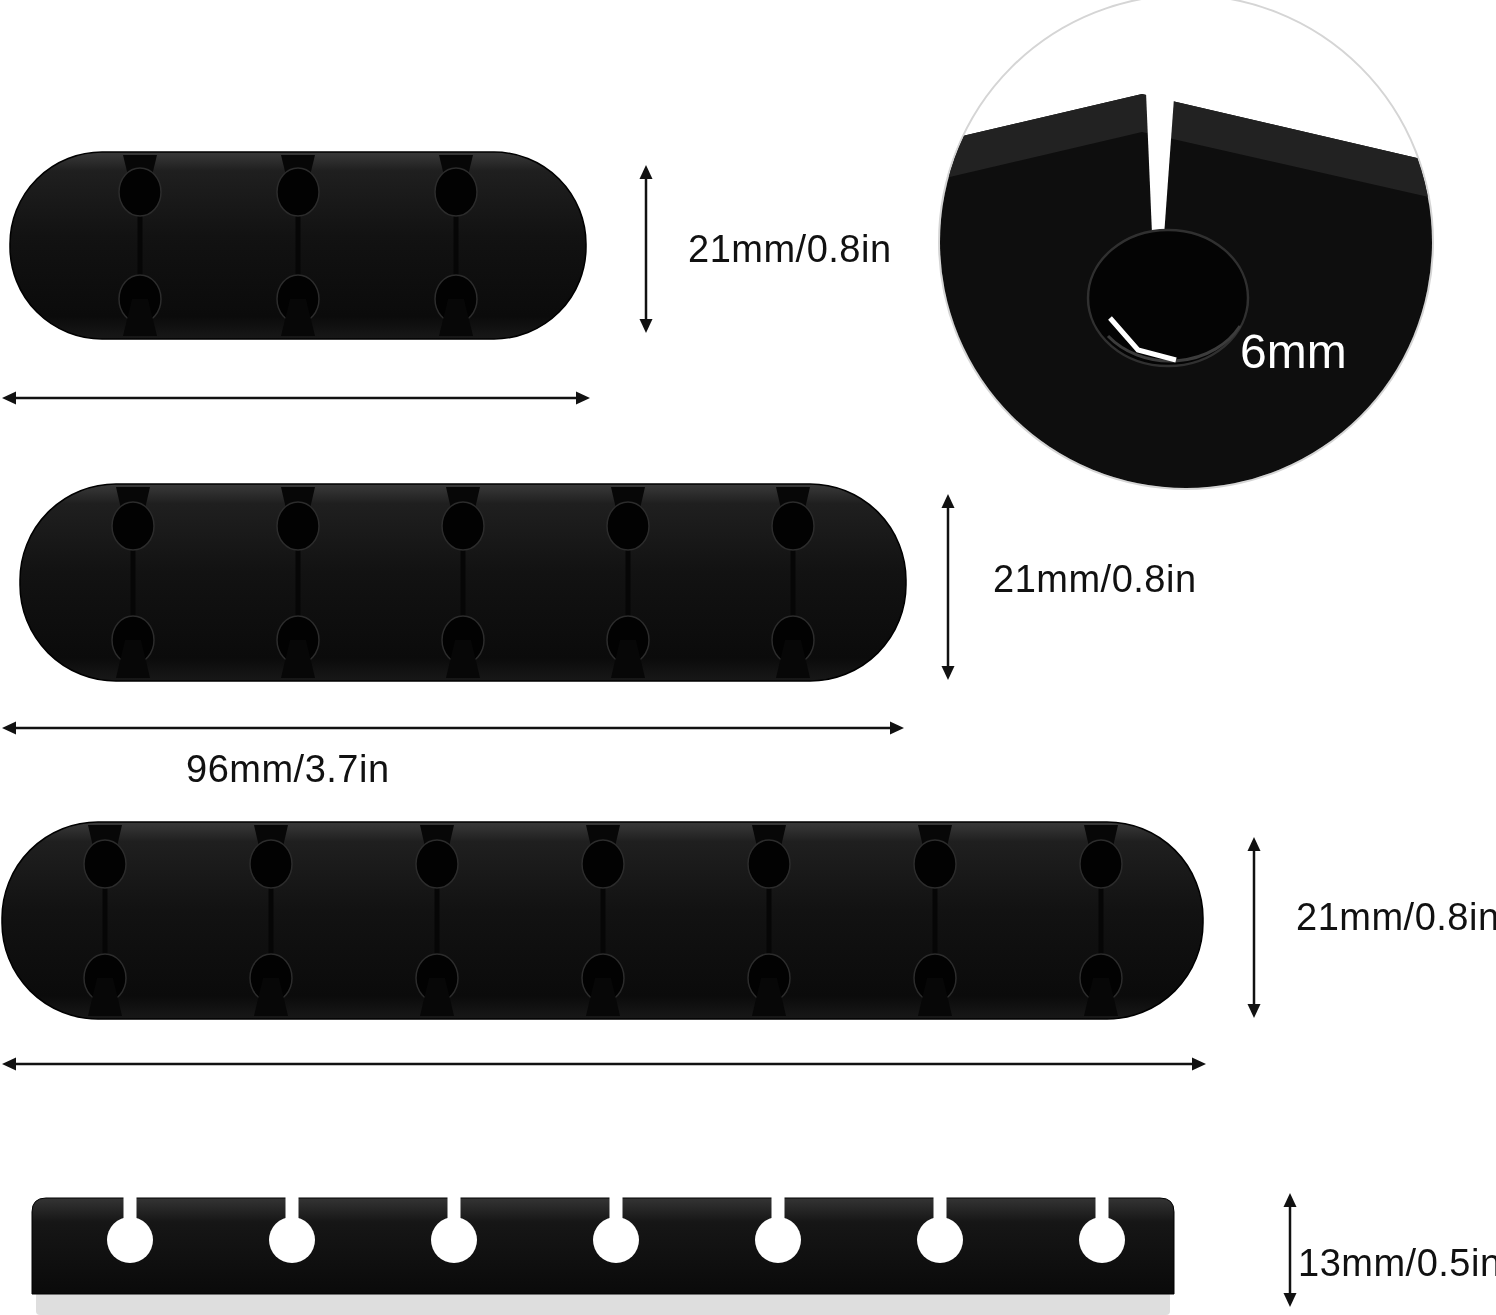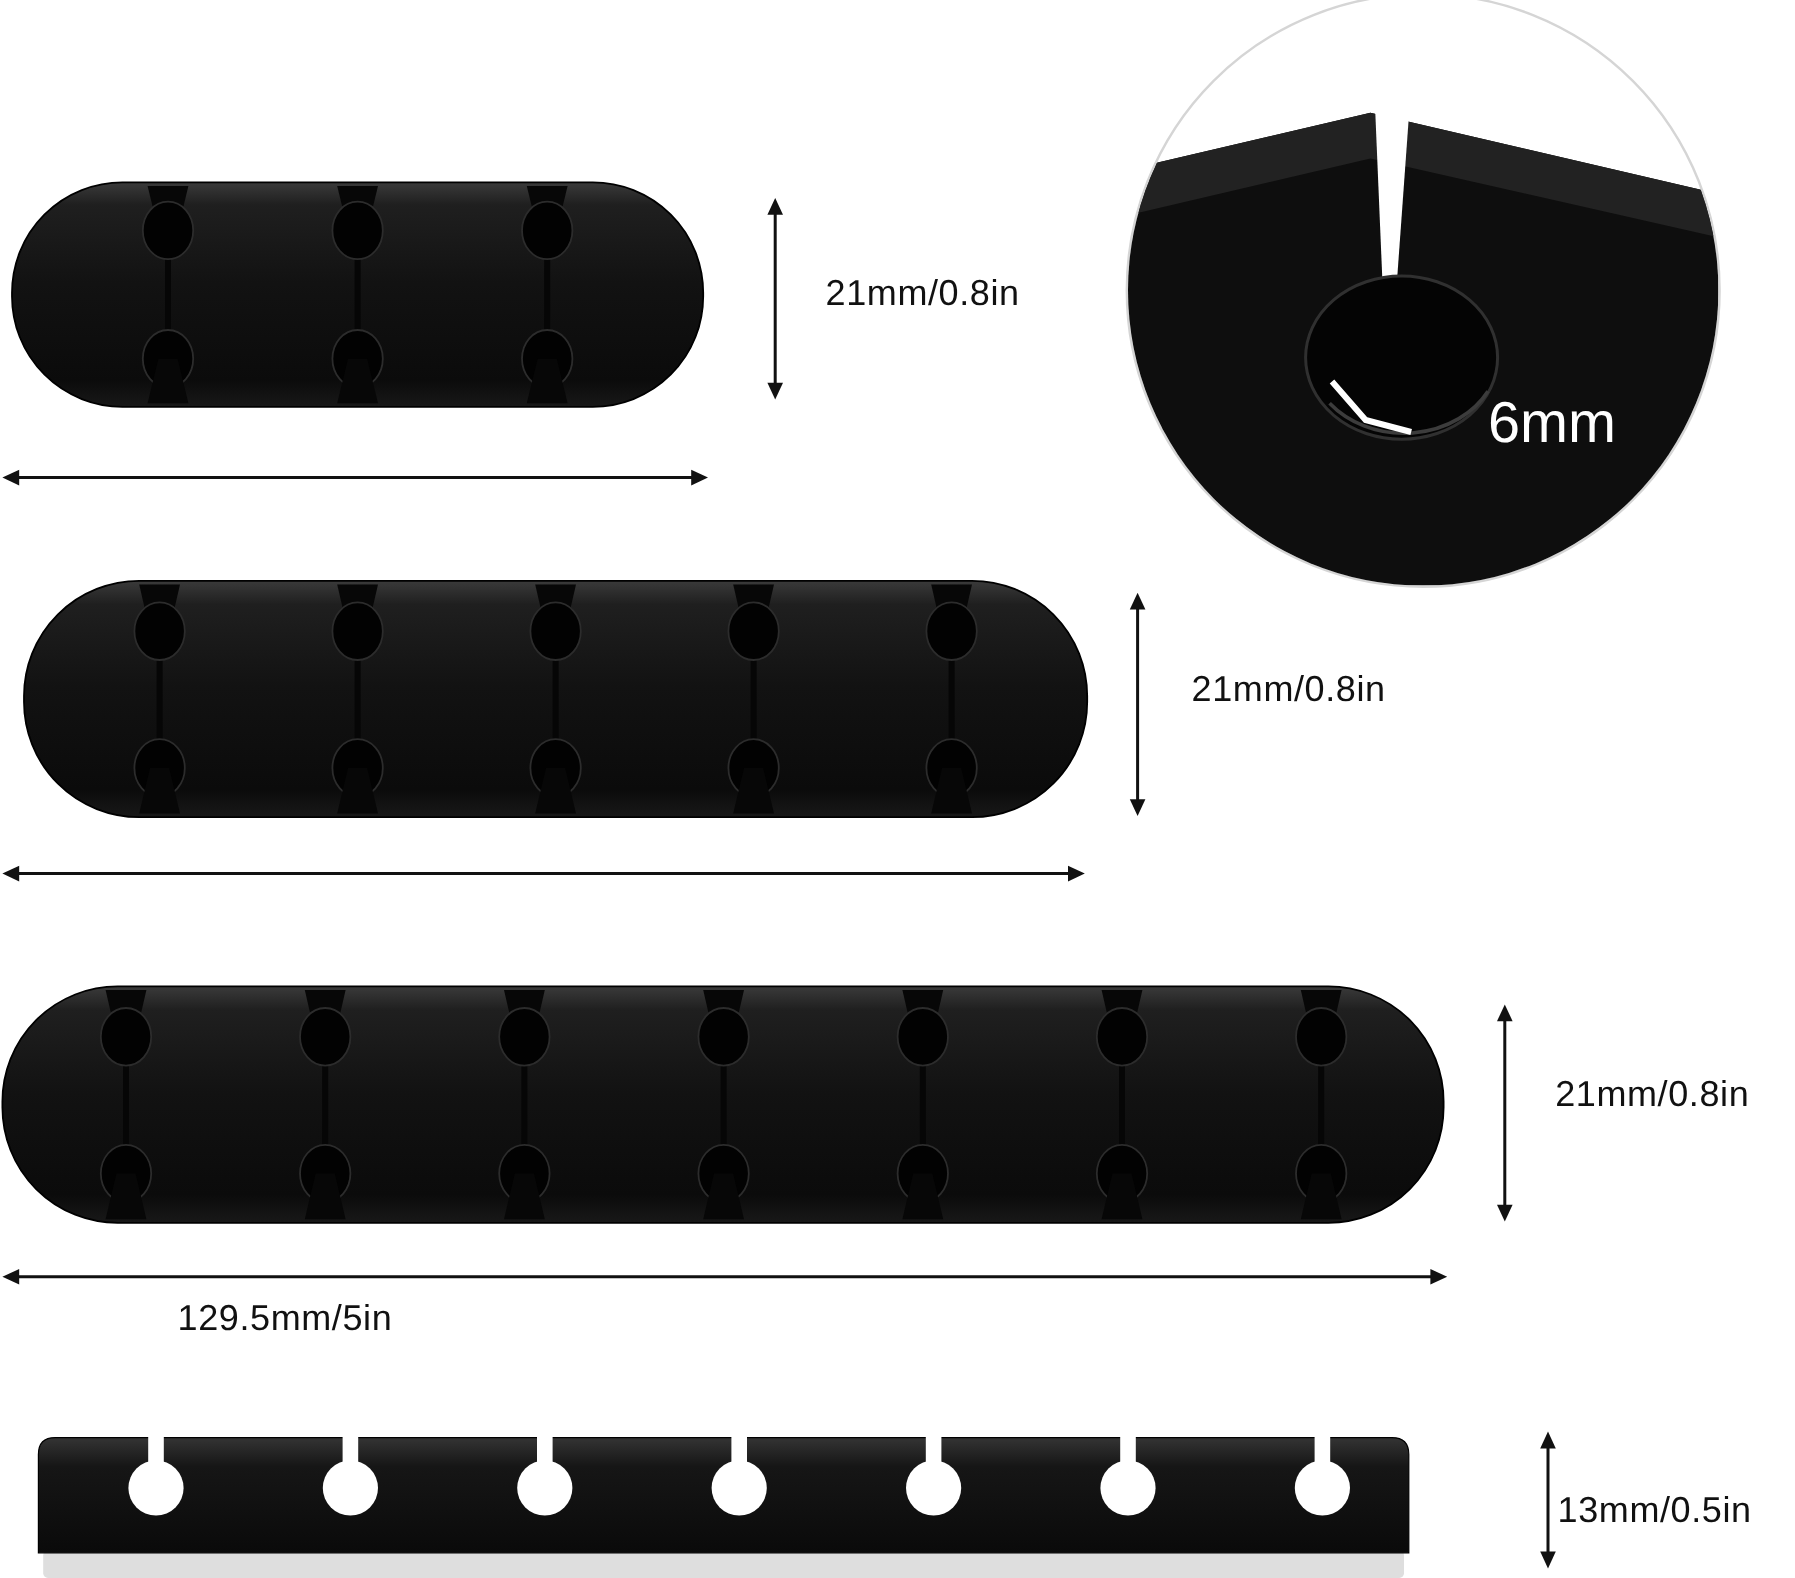--- a/index.html
+++ b/index.html
@@ -7,21 +7,21 @@
     position:relative;
     width:1496px;
     height:1315px;
     background:#ffffff;
     overflow:hidden;
     font-family:"Liberation Sans", sans-serif;
   }
   .abs{position:absolute;}
   .dim-label{
     position:absolute;
-    font-size:30px;
+    font-size:38px;
     color:#111111;
     white-space:nowrap;
     letter-spacing:0.5px;
   }
   .inset{
     position:absolute;
     border-radius:50%;
     border:2px solid #d5d5d5;
     background:#ffffff;
     overflow:hidden;
@@ -142,20 +142,21 @@
     <polygon points="12,2 5.5,16 18.5,16" fill="#111"></polygon>
     <polygon points="12,188 5.5,174 18.5,174" fill="#111"></polygon>
   </svg>
   <div class="dim-label" style="left:993px;top:558px">21mm/0.8in</div>
 
   <svg class="abs" style="left:0px;top:716px" width="906" height="24">
     <line x1="12" y1="12" x2="894" y2="12" stroke="#111" stroke-width="2.5"></line>
     <polygon points="2,12 16,5.5 16,18.5" fill="#111"></polygon>
     <polygon points="904,12 890,5.5 890,18.5" fill="#111"></polygon>
   </svg>
+  <div class="dim-label" style="left:186px;top:748px">96mm/3.7in</div>
 
   <svg class="abs" style="left:0px;top:818px" width="1205" height="205">
     <rect x="2" y="4" width="1201" height="197" rx="96" fill="url(#clipGrad)" stroke="#000" stroke-width="1.5"></rect>
 
     <polygon points="88,7 122,7 113,46 97,46" fill="#070707"></polygon>
     <rect x="102.5" y="42" width="5" height="120" fill="#060606"></rect>
     <ellipse cx="105" cy="46" rx="21" ry="24" fill="#020202" stroke="#2c2c2c" stroke-width="1.5"></ellipse>
     <ellipse cx="105" cy="160" rx="21" ry="24" fill="#020202" stroke="#2c2c2c" stroke-width="1.5"></ellipse>
     <polygon points="88,198 122,198 113,160 97,160" fill="#070707"></polygon>
 
@@ -201,21 +202,20 @@
     <polygon points="12,2 5.5,16 18.5,16" fill="#111"></polygon>
     <polygon points="12,183 5.5,169 18.5,169" fill="#111"></polygon>
   </svg>
   <div class="dim-label" style="left:1296px;top:896px">21mm/0.8in</div>
 
   <svg class="abs" style="left:0px;top:1052px" width="1208" height="24">
     <line x1="12" y1="12" x2="1196" y2="12" stroke="#111" stroke-width="2.5"></line>
     <polygon points="2,12 16,5.5 16,18.5" fill="#111"></polygon>
     <polygon points="1206,12 1192,5.5 1192,18.5" fill="#111"></polygon>
   </svg>
-  <div class="dim-label" style="left:148px;top:1082px">129.5mm/5in</div>
 
   <svg class="abs" style="left:28px;top:1192px" width="1150" height="123">
 
     <rect x="8" y="100" width="1134" height="23" rx="4" fill="#dedede"></rect>
 
     <path d="M 18 6 H 1132 Q 1146 6 1146 20 V 102 H 4 V 20 Q 4 6 18 6 Z" fill="url(#sideGrad)" stroke="#000" stroke-width="1"></path>
 
     <g fill="#ffffff">
       <rect x="95.5" y="4" width="13" height="42"></rect>
         <circle cx="102" cy="48" r="23"></circle>

